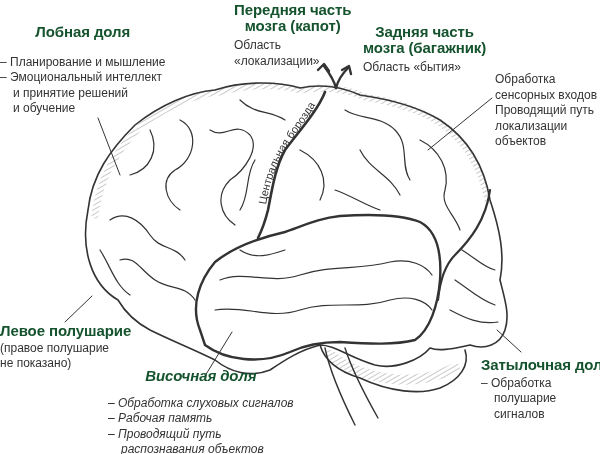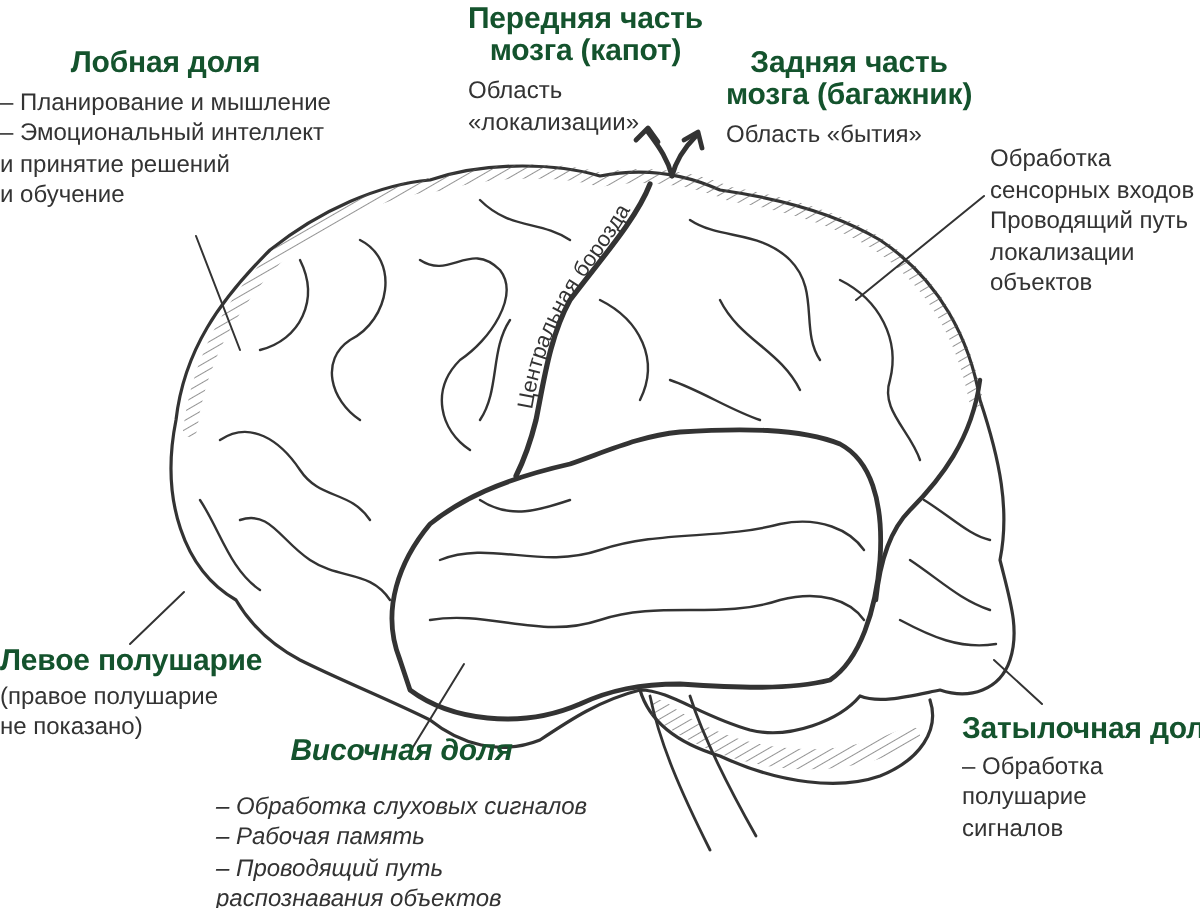--- a/index.html
+++ b/index.html
@@ -1,21 +1,21 @@
 <!DOCTYPE html>
 <html><head>
 <meta charset="utf-8">
 <style>
   html, body { margin: 0; padding: 0; background: #ffffff; }
   body { width: 600px; height: 454px; position: relative; overflow: hidden;
          font-family: "Liberation Sans", "DejaVu Sans", sans-serif; color: #222; }
   .lbl { position: absolute; font-size: 12px; line-height: 15.5px; color: #333; white-space: nowrap; }
   .title { font-weight: bold; font-size: 15px; color: #14532d; letter-spacing: -0.1px; text-align: center; }
   .item { display: block; }
-  .indent { }
+  .indent { padding-left: 13px; }
   svg { position: absolute; left: 0; top: 0; }
 </style>
 </head>
 <body>
 
 <svg width="600" height="454" viewBox="0 0 600 454">
   <defs>
     <pattern id="hatch" patternUnits="userSpaceOnUse" width="4" height="4" patternTransform="rotate(60)">
       <line x1="0" y1="0" x2="0" y2="4" stroke="#555" stroke-width="0.8"></line>
     </pattern>
@@ -74,21 +74,21 @@
   </g>
 
   <path id="sulcusPath" d="M266,205 C270,180 278,160 290,142 C300,128 310,115 318,100" fill="none" stroke="none"></path>
   <text font-family="Liberation Sans, sans-serif" font-size="11" fill="#333">
     <textPath href="#sulcusPath" id="sulcusText">Центральная борозда</textPath>
   </text>
 </svg>
 
 <div class="lbl" style="left:0;top:24px;">
   <div class="title">Лобная доля</div>
-  <div style="margin-top:4px;">
+  <div style="margin-top:15px;">
     <span class="item">– Планирование и мышление</span>
     <span class="item">– Эмоциональный интеллект</span>
     <span class="item indent">и принятие решений</span>
     <span class="item indent">и обучение</span>
   </div>
 </div>
 
 <div class="lbl" style="left:234px;top:2px;">
   <div class="title">Передняя часть</div>
   <div class="title">мозга (капот)</div>

